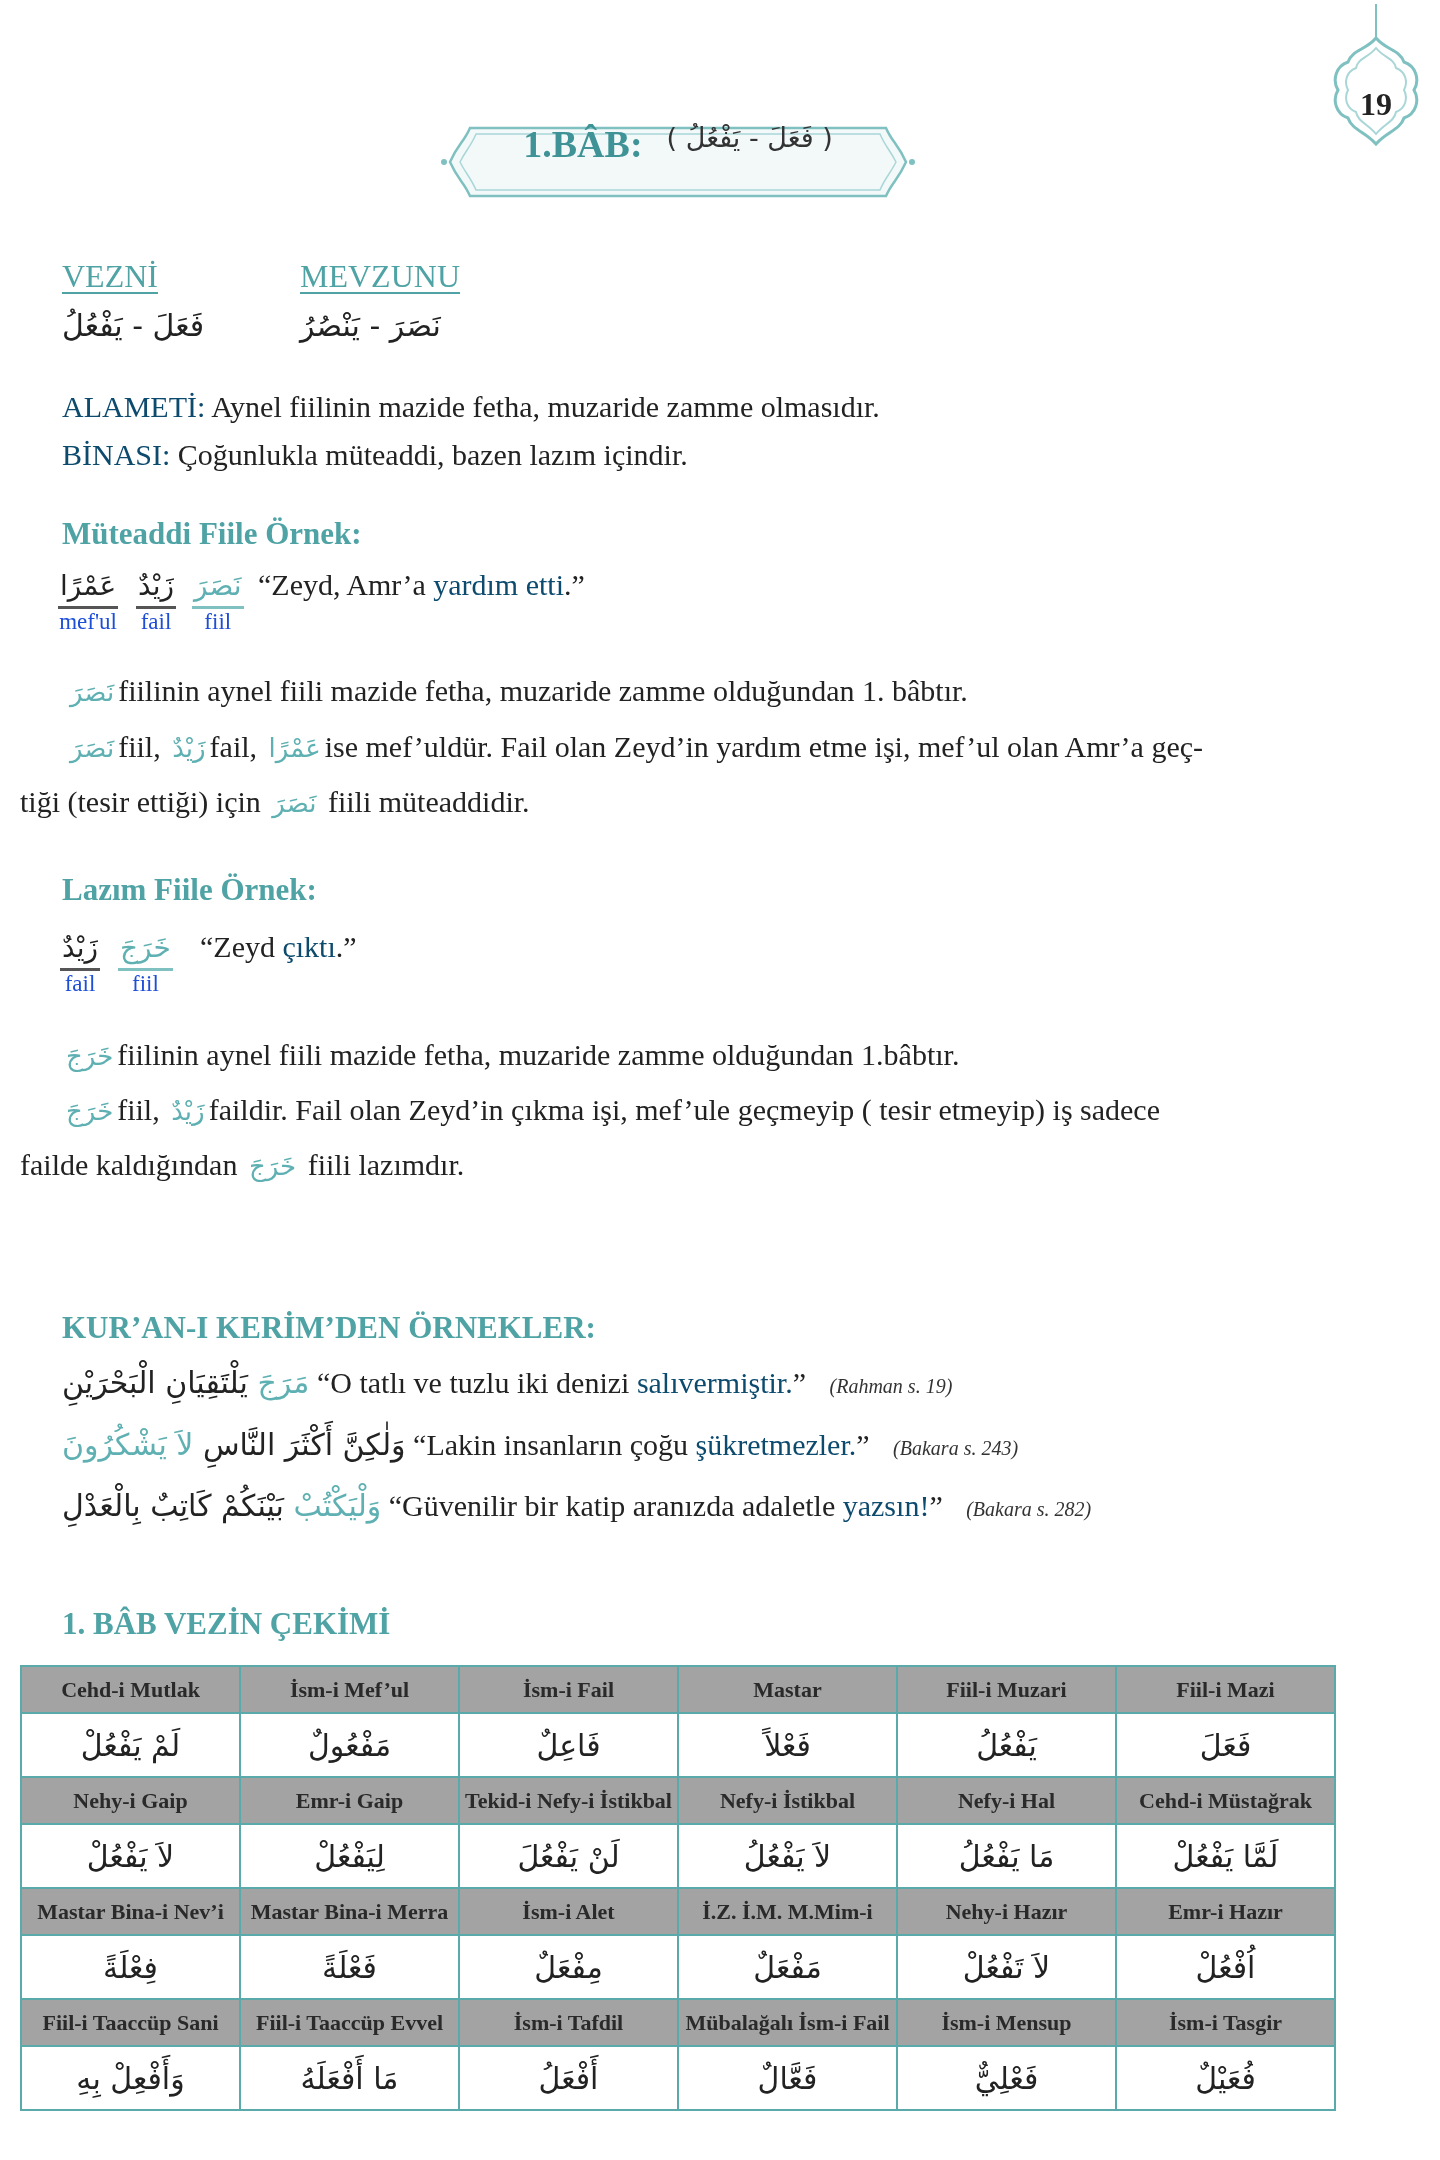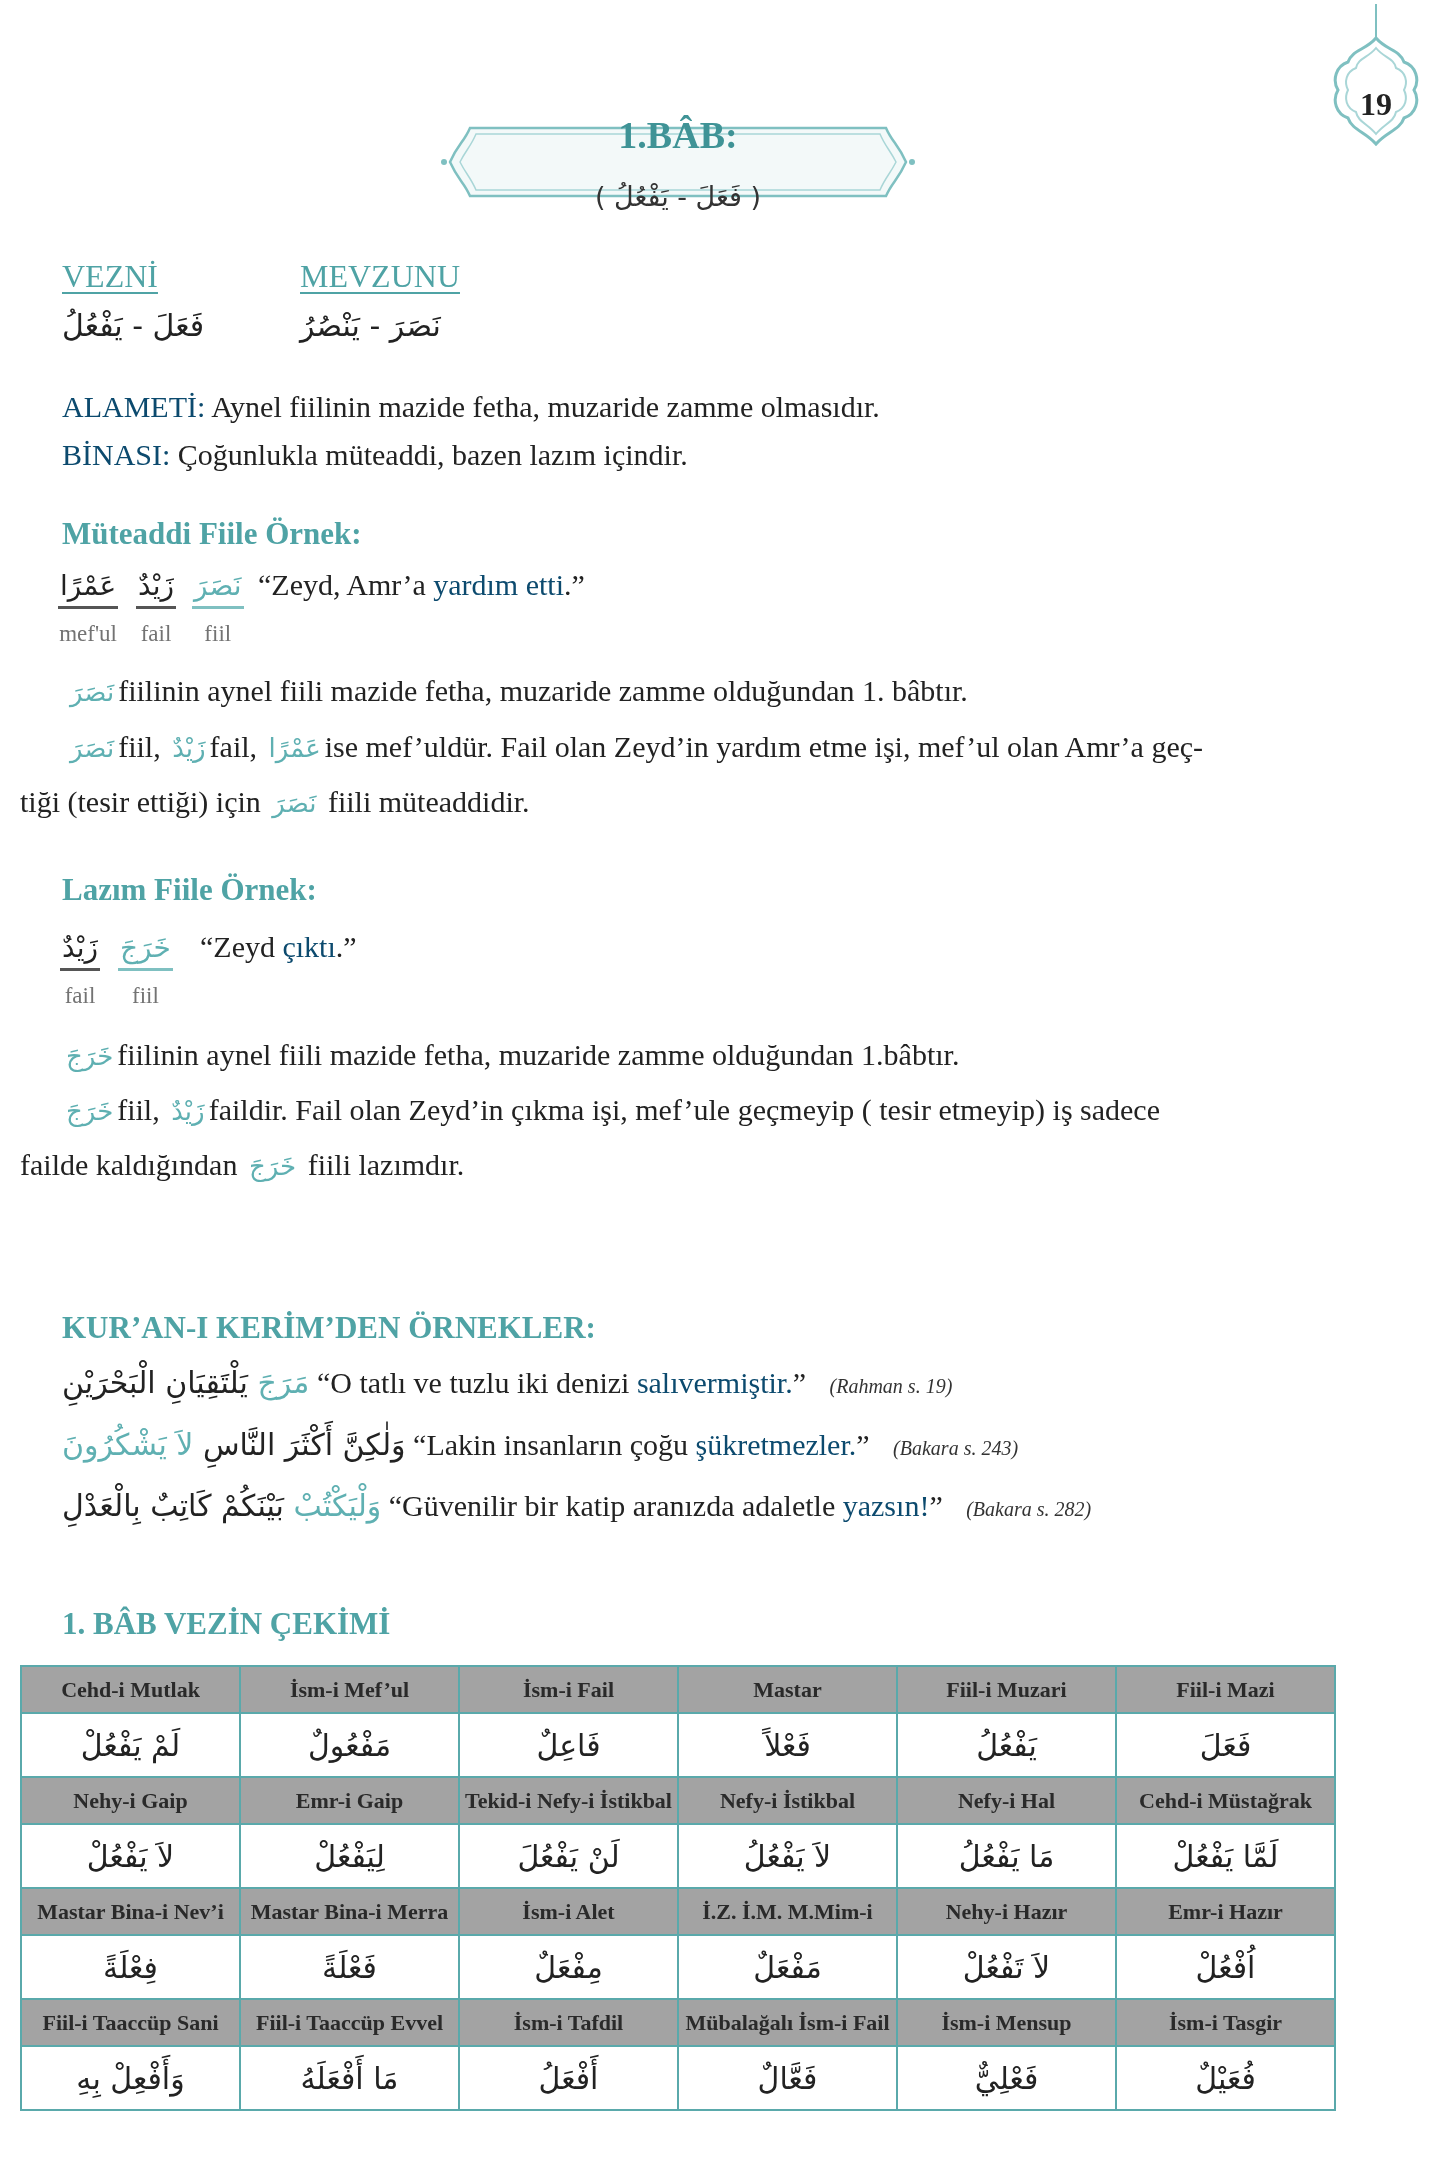--- a/index.html
+++ b/index.html
@@ -11,35 +11,35 @@
 
   
   #page-num-wrap { left:1330px; top:0; width:92px; height:150px; }
   #page-num-wrap .thread { position:absolute; left:45px; top:4px; width:2px; height:34px; background:#7fc0c1; }
   #page-num-wrap svg { position:absolute; left:0; top:36px; }
   #page-num { position:absolute; left:0; top:78px; width:92px; text-align:center; font-size:32px; font-weight:bold; color:#222;margin-top:8px; }
 
   
   #banner { left:440px; top:122px; width:476px; height:80px; }
   #banner svg { position:absolute; left:0; top:0; }
-  #banner-text { position:absolute; left:0; top:0; width:476px; height:80px; display:flex; align-items:center; justify-content:center; gap:24px;flex-direction:column; }
+  #banner-text { position:absolute; left:0; top:0; width:476px; height:80px; display:flex; justify-content:center; gap:24px; }
   #banner-label { font-size:38px; font-weight:bold; color:#3f9396; }
   #banner-arabic { font-size:27px; color:#333; }
 
   .label-u { font-size:32px; color:#4fa3a5; text-decoration:underline; text-decoration-thickness:2px; text-underline-offset:5px; }
   .arabic-lg { font-size:30px; color:#222; }
 
   .body-line { font-size:30px; color:#222; white-space:nowrap; }
   .heading { font-size:31px; font-weight:bold; color:#4fa3a5; }
   .key { color:#0c4a6e; }
 
   .word-col { position:absolute; display:flex; flex-direction:column; align-items:center; }
   .word-col .ar { font-size:28px; line-height:40px; padding:0 2px; border-bottom:3px solid #555; }
   .word-col.teal-u .ar { border-bottom-color:#7fc0c1; color:#5fb0b2; }
-  .word-col .cap { font-size:23px; color:#737373; margin-top:12px; }
+  .word-col .cap { font-size:23px; color:#1d4ed8; margin-top:0; }
 
   .inline-ar { font-family:"DejaVu Sans",serif; font-size:26px; color:#5fb0b2; direction:rtl; unicode-bidi:isolate; margin:0 4px; }
   .ref { font-style:italic; font-size:20px; color:#333; margin-left:16px; }
   .quran-ar { font-size:30px; }
 
   
   #conj-table { left:20px; top:1665px; width:1316px; border-collapse:collapse; table-layout:fixed; }
   #conj-table td { border:2.5px solid #5aa9ab; text-align:center; padding:0; }
   #conj-table tr.hdr td { height:45px; background:#a3a3a3; font-size:22px; font-weight:bold; color:#2a2a2a; }
   #conj-table tr.arr td { height:62px; background:#ffffff; font-size:30px; color:#222; font-family:"DejaVu Sans",serif; direction:rtl; }

